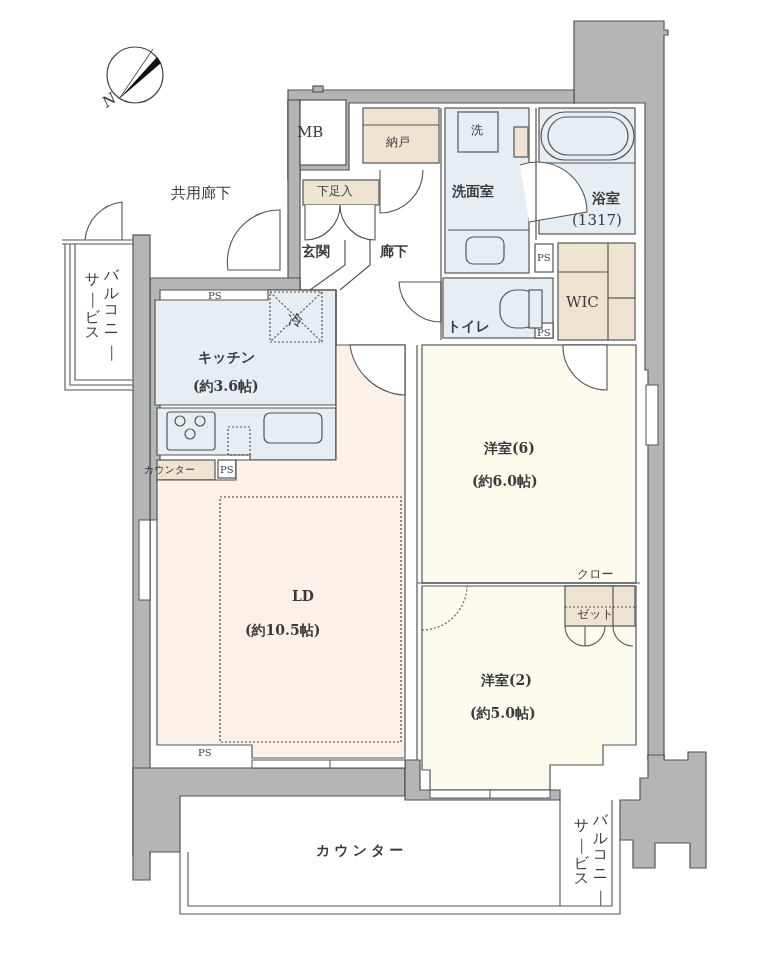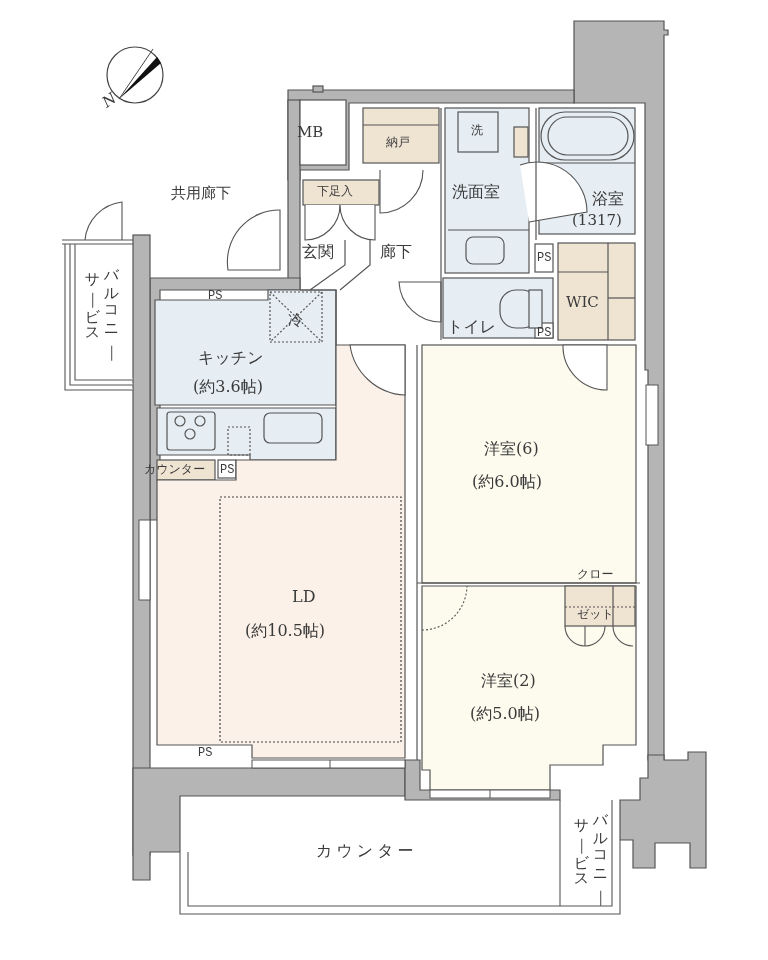--- a/index.html
+++ b/index.html
@@ -1,24 +1,24 @@
 <!DOCTYPE html>
 <html><head>
 <meta charset="utf-8">
 <style>
   html, body { margin:0; padding:0; background:#ffffff; }
   body { width:768px; height:960px; position:relative; overflow:hidden;
          font-family:"DejaVu Serif","Liberation Serif",serif; color:#333; }
   svg { position:absolute; left:0; top:0; }
   .lbl { position:absolute; white-space:nowrap; color:#3a3a3a; line-height:1.15; text-align:center; }
   .vlbl { position:absolute; writing-mode:vertical-rl; color:#3a3a3a; font-size:15px; letter-spacing:2px; line-height:1.1; }
-  .room-md { font-size:16px; }
+  .room-md { font-size:14px;font-weight:bold; }
   .room-sm { font-size:15px; }
   .room-xs { font-size:12px; }
-  .room-xxs { font-size:12px;font-family:Liberation Mono, monospace; }
+  .room-xxs { font-size:10px; }
 </style>
 </head>
 <body>
 
 <svg width="768" height="960" viewBox="0 0 768 960">
 
   <g fill="#b5b5b5" stroke="#555" stroke-width="1.2">
 
     <path d="M574,21 L664,21 L664,30 L668,30 L668,35 L664,35 L664,760 L648,760 L648,370 L645,370 L645,103 L574,103 Z"></path>
 

